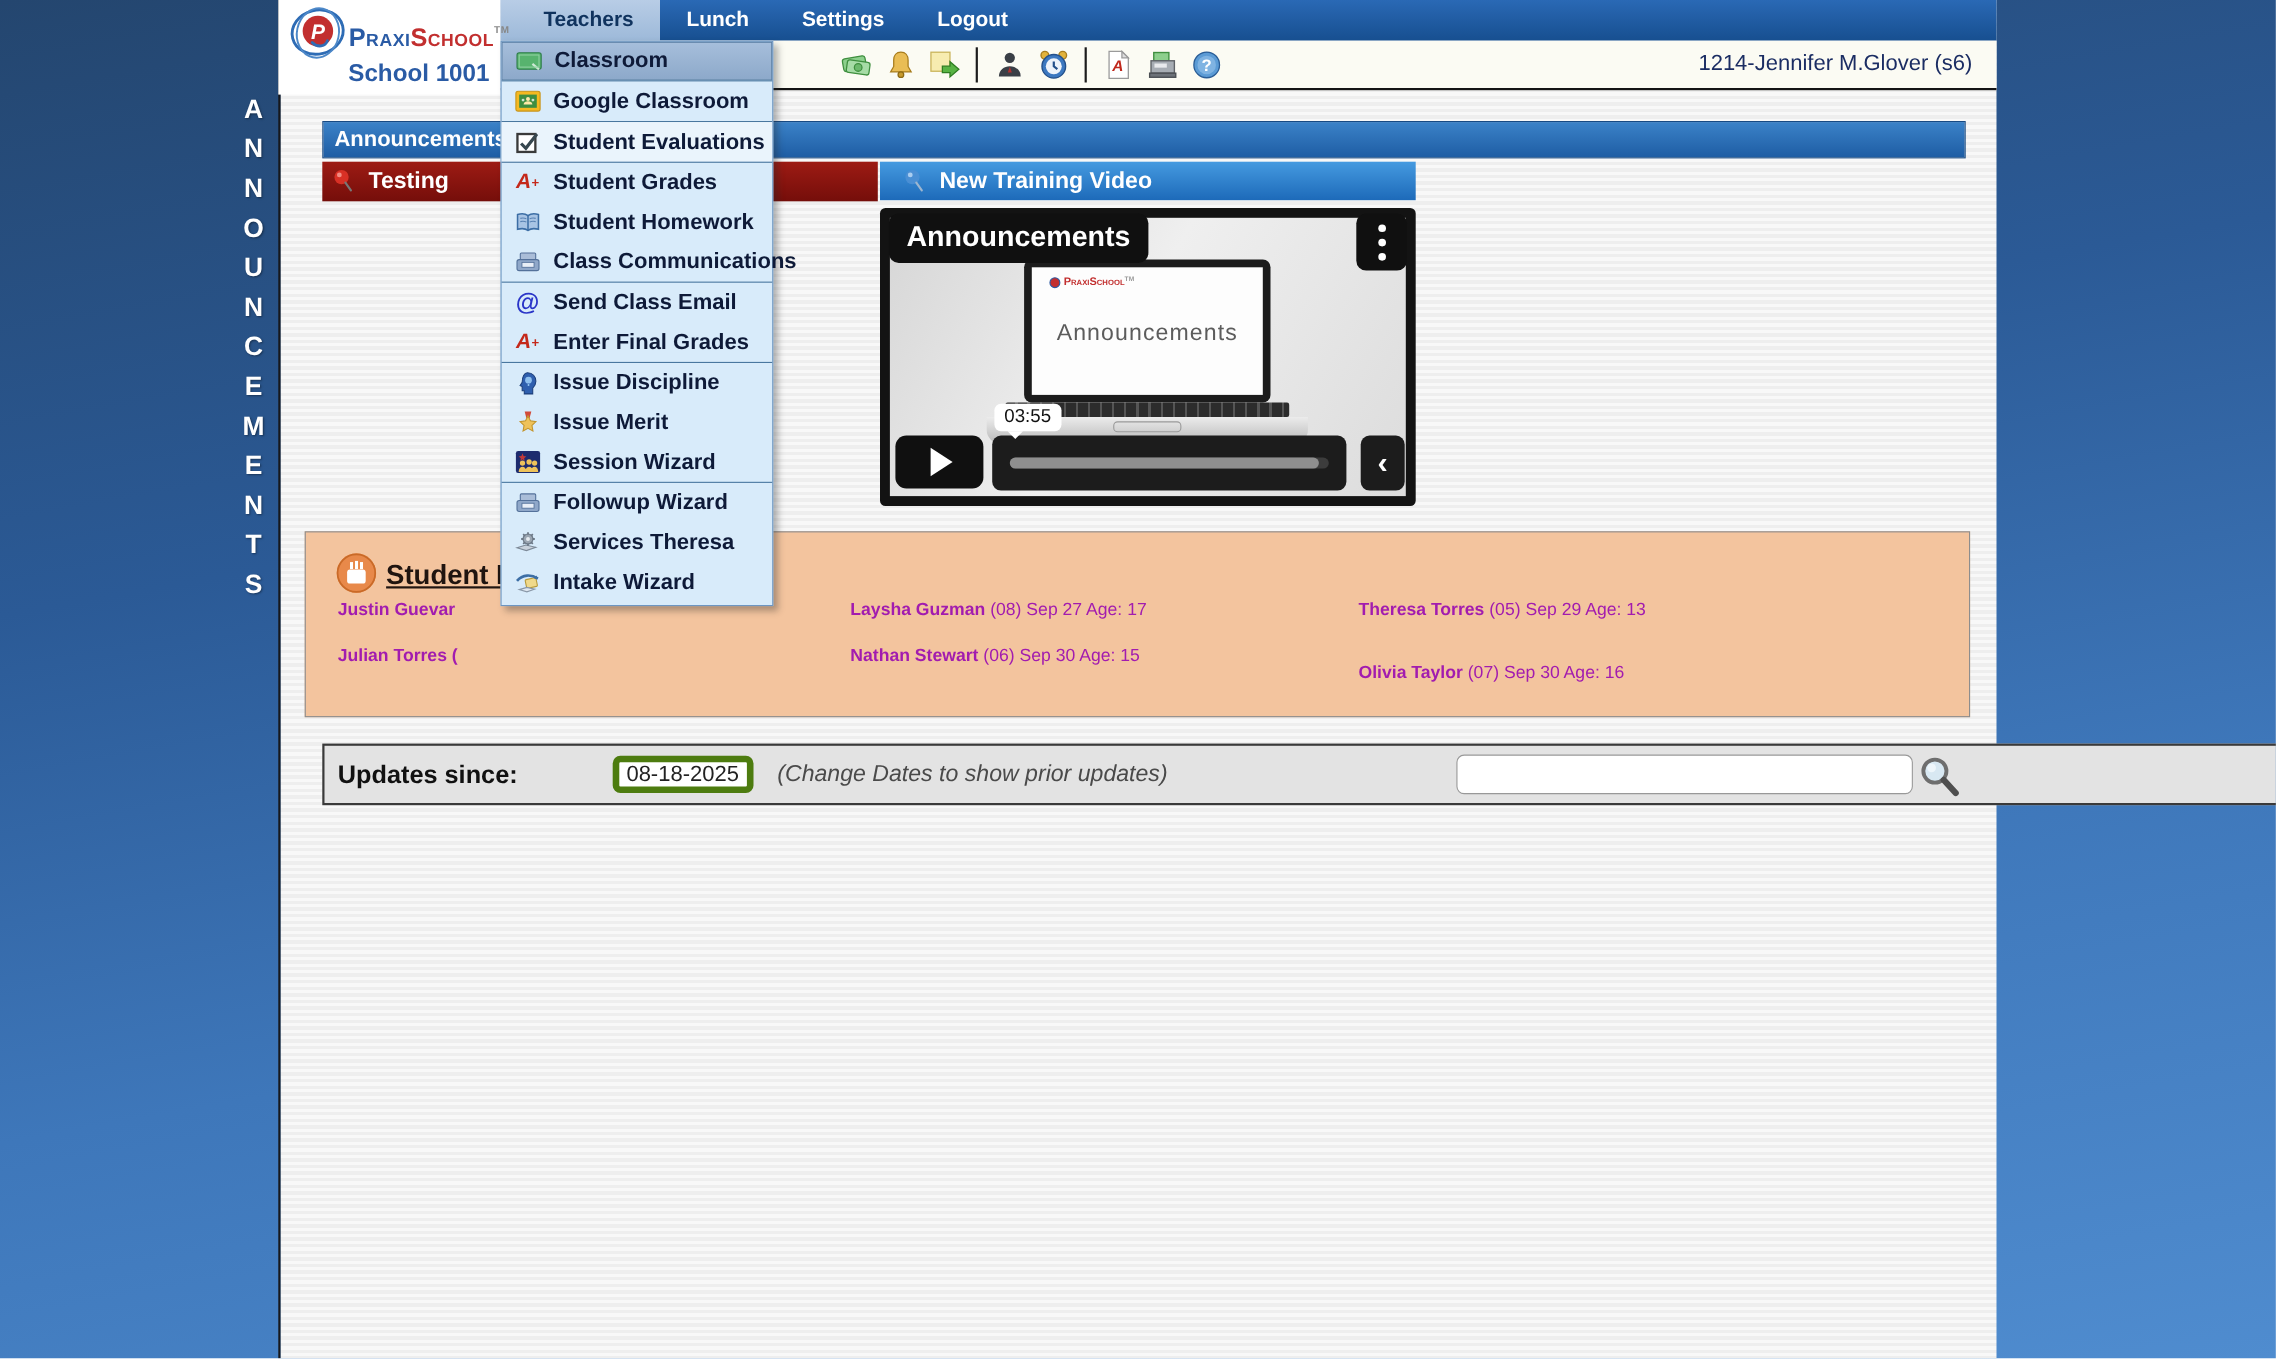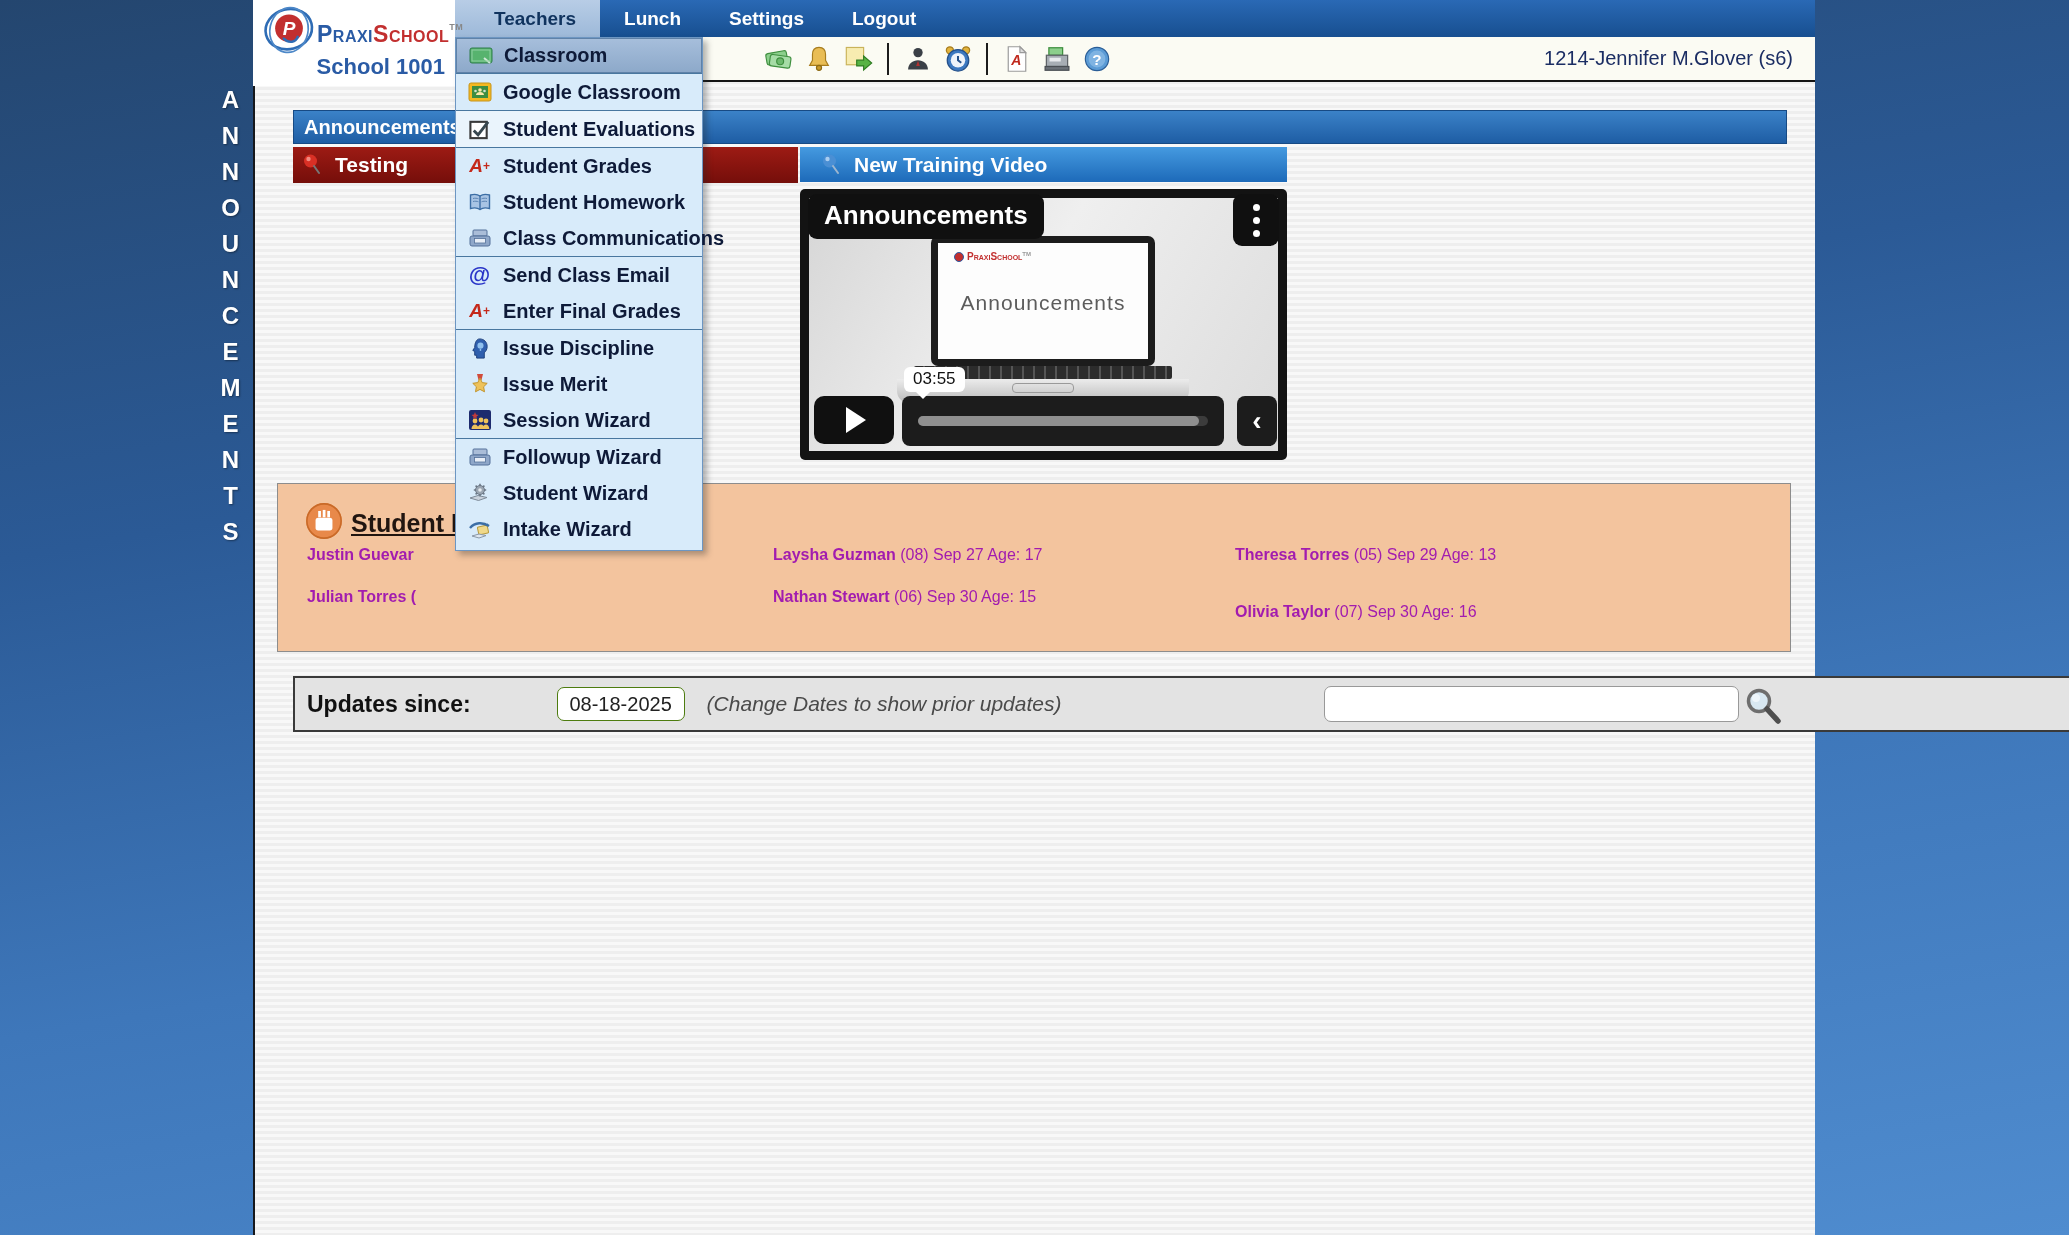--- a/index.html
+++ b/index.html
@@ -93,21 +93,21 @@
           border:1px solid #8d8d8d; z-index:4; }
   .bday-hdr { position:absolute; left:27px; top:18px; display:flex; align-items:center; gap:8px; }
   .bday-title { font-weight:bold; font-size:25px; color:#201510; text-decoration:underline; }
   .bcell { position:absolute; font-size:16px; color:#a21caf; white-space:nowrap; }
   .bname { font-weight:bold; }
 
   
   .updates { position:absolute; left:293px; top:676px; width:1804px; height:56px; background:#e3e3e3;
              border:2px solid #3a3a3a; display:flex; align-items:center; z-index:4; }
   .upd-label { font-weight:bold; font-size:23px; color:#111; margin-left:12px; }
-  .upd-date { width:128px; height:34px; margin-left:86px; border:1px solid #4d7c0f; border-radius:7px;
+  .upd-date { width:128px; height:34px; margin-left:86px; border:6px solid #4d7c0f; border-radius:7px;
               text-align:center; font-size:20px; color:#222; background:#fff; font-family:"Liberation Sans",sans-serif; }
   .upd-hint { font-style:italic; font-size:21px; color:#4a4a4a; margin-left:22px; }
   .upd-search { position:absolute; left:1029px; width:415px; height:36px; border:1px solid #999; border-radius:7px;
               background:#fff; font-size:20px; padding:0 10px; font-family:"Liberation Sans",sans-serif;}
   .upd-mag { position:absolute; left:1448px; top:8px; width:40px; height:40px; }
 
   
   .menu { position:absolute; left:455px; top:37px; width:248px; background:#d8ebfa; border:1px solid #6d96c2;
           box-shadow:4px 4px 6px rgba(40,40,40,.35); z-index:50; padding-bottom:3px; }
   .mi { height:36px; display:flex; align-items:center; gap:10px; padding-left:10px; }
@@ -426,21 +426,21 @@
     </div>
     <div class="mi">
       <span class="mic">
         <svg viewBox="0 0 24 24" width="24" height="24">
             <path d="M2 17l8-2.5 9 2-8.5 3z" fill="#c9d2dc" stroke="#7d8a98"></path>
             <circle cx="12" cy="9" r="4.5" fill="#9aa5b1" stroke="#6b7785"></circle>
             <circle cx="12" cy="9" r="1.8" fill="#e6ebf0"></circle>
             <path d="M12 2.8v2M12 13.2v2M5.8 9h2M16.2 9h2M7.6 4.6l1.4 1.4M15 12l1.4 1.4M16.4 4.6L15 6M9 12l-1.4 1.4" stroke="#6b7785" stroke-width="1.6"></path>
           </svg>
       </span>
-      <span class="mil">Student Wizard</span>
+      <span class="mil">Services Theresa</span>
     </div>
     <div class="mi">
       <span class="mic">
         <svg viewBox="0 0 24 22" width="24" height="22">
             <rect x="10" y="8" width="10" height="8" rx="1" fill="#f0d98a" stroke="#b89a3a" transform="rotate(-12 15 12)"></rect>
             <path d="M2 10c5-6 13-6 19-2" fill="none" stroke="#3c6ea5" stroke-width="2.4"></path>
             <path d="M21 8l-3.5-.2 2.2-2.6z" fill="#3c6ea5"></path>
             <path d="M4 18l7-2 7 1.6-7 2.4z" fill="#dfe7f0" stroke="#8a98a8"></path>
           </svg>
       </span>

